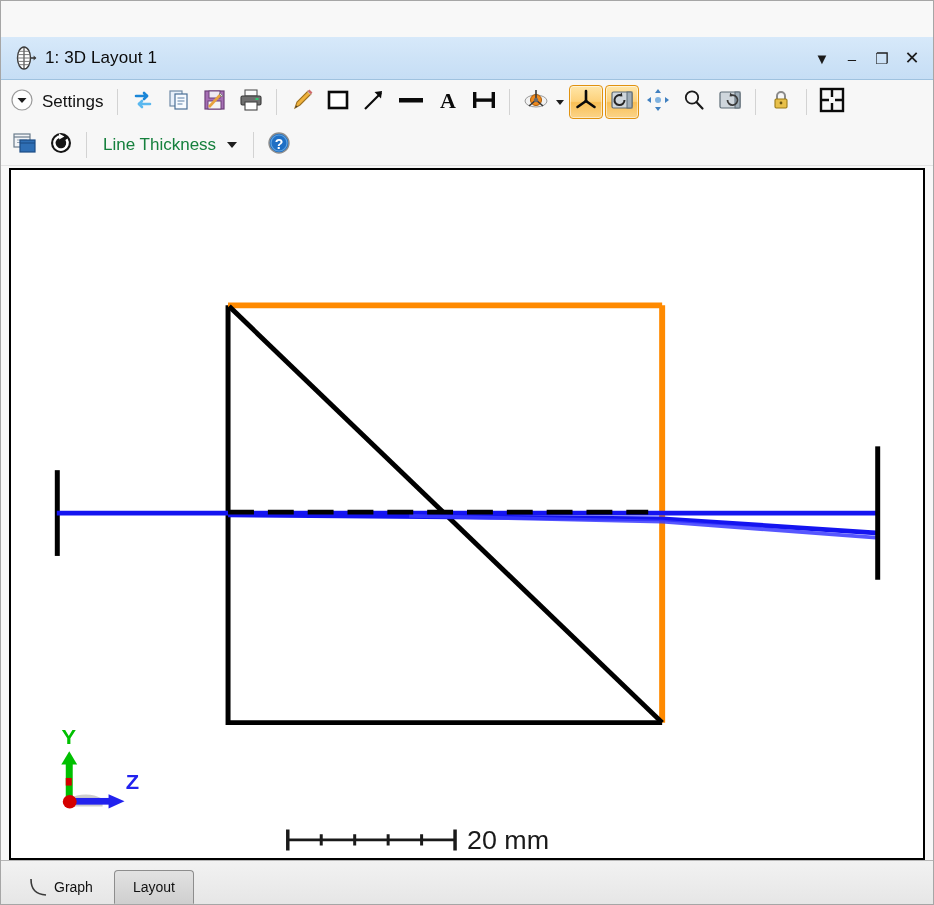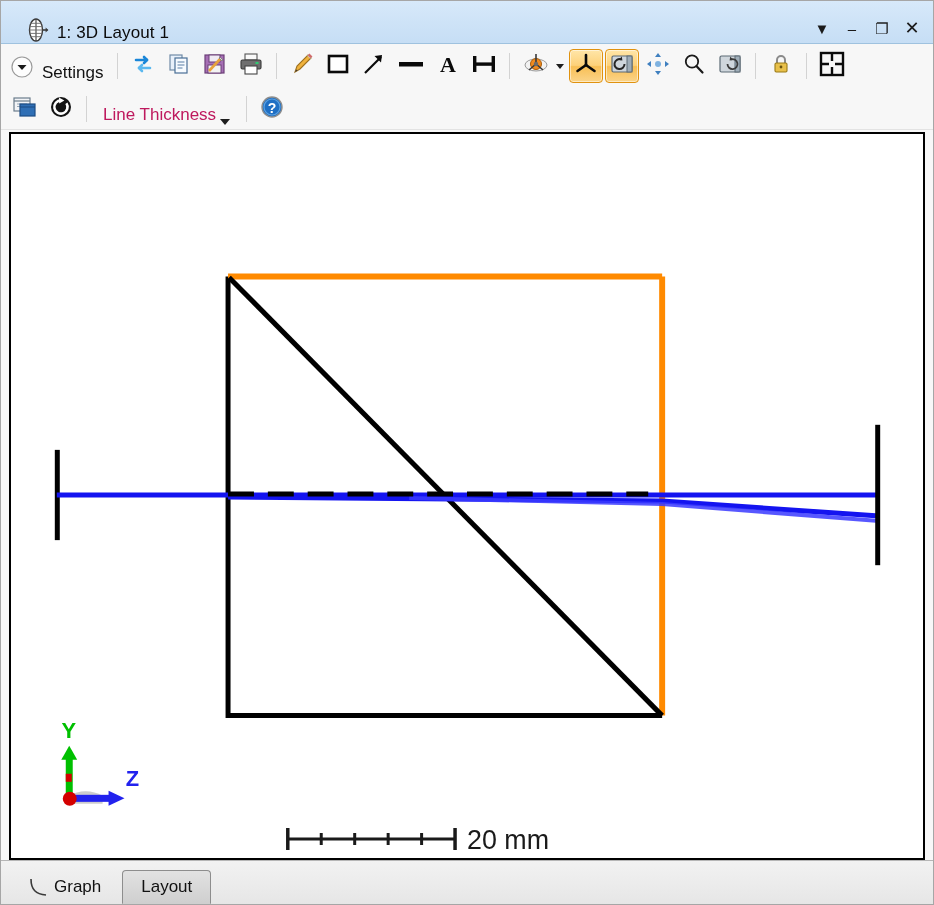--- a/index.html
+++ b/index.html
@@ -15,23 +15,24 @@
     background:#f8f8f8;
     border:1px solid #a6a6a6;
     box-sizing:border-box;
   }
 
   
   .titlebar{
     height:43px;flex:0 0 43px;
     background:linear-gradient(to bottom,#d7e9fa 0%,#cee3f7 50%,#c6def5 100%);
     border-bottom:1px solid #9fc2df;
-    display:flex;align-items:flex-end;
-    padding:0 6px 0 22px;
+    display:flex;align-items:center;
+    padding:0 6px 0 10px;
     box-sizing:border-box;
+    margin-top:36px;
   }
   .title-icon{width:26px;height:26px;flex:0 0 26px;margin-right:8px;}
   .title-text{
     font-size:17px;color:#0b0b0b;letter-spacing:.1px;
     white-space:nowrap;
   }
   .title-spacer{flex:1 1 auto;}
   .title-btn{
     width:30px;height:30px;
     display:flex;align-items:center;justify-content:center;
@@ -59,29 +60,29 @@
     border:1px solid transparent;border-radius:3px;
     margin:0 1px;padding:0 2px;box-sizing:border-box;
     cursor:default;
   }
   .tb-btn.active{
     background:linear-gradient(to bottom,#ffe6a8 0%,#fdd17a 48%,#f8bf55 52%,#fbd489 100%);
     border:1px solid #e0920f;border-radius:4px;
     box-shadow:inset 0 0 0 1px rgba(255,255,255,.5);
   }
   .settings-btn{
-    display:flex;align-items:flex-end;gap:8px;
+    display:flex;align-items:center;gap:8px;
     height:34px;padding:0 6px 0 2px;cursor:default;
     border:1px solid transparent;border-radius:3px;
   }
   .settings-label{font-size:17px;color:#121212;}
   .dropdown-text{
-    display:flex;align-items:flex-end;gap:4px;
+    display:flex;align-items:center;gap:11px;
     height:32px;padding:0 8px;cursor:default;
-    font-size:17px;color:#be185d;
+    font-size:17px;color:#15803d;
     border:1px solid transparent;border-radius:3px;
   }
   .caret{
     width:0;height:0;
     border-left:5px solid transparent;border-right:5px solid transparent;
     border-top:6px solid #1e1e1e;
   }
   .caret.sm{border-left-width:4px;border-right-width:4px;border-top-width:5px;}
 
   
@@ -100,21 +101,21 @@
     background:linear-gradient(to bottom,#f2f2f2 0%,#e6e6e6 100%);
     border-top:1px solid #b6b6b6;
     display:flex;align-items:flex-end;
     padding-left:6px;
     box-sizing:border-box;
   }
   .tab{
     height:34px;
     display:flex;align-items:center;
     padding:0 18px;margin-right:2px;
-    font-size:17px;color:#111;
+    font-size:14px;color:#111;
     background:transparent;border:1px solid transparent;
     border-radius:4px 4px 0 0;
     box-sizing:border-box;cursor:default;
   }
   .tab.selected{
     background:linear-gradient(to bottom,#e2e2e2 0%,#cfcfcf 100%);
     border:1px solid #8d8d8d;border-bottom-color:#cfcfcf;
   }
   .tab-graph-icon{width:26px;height:26px;flex:0 0 26px;margin-right:2px;}
 </style>

